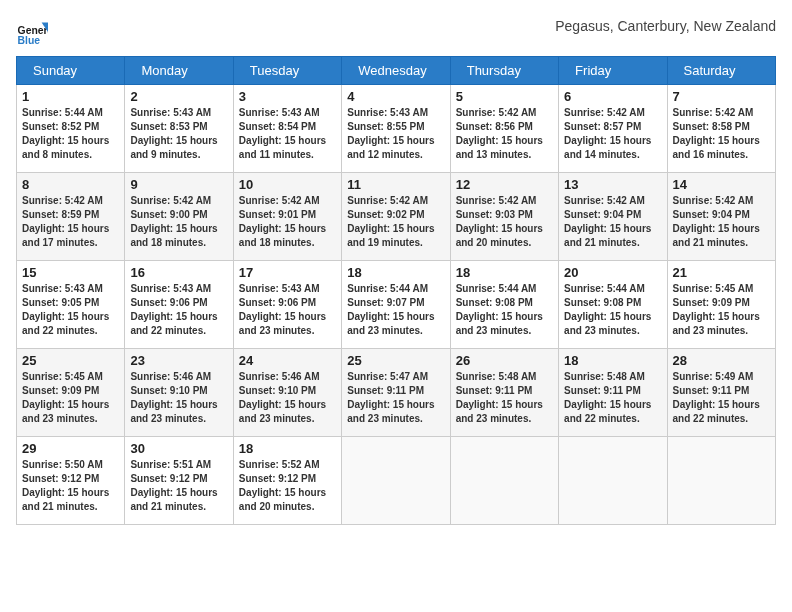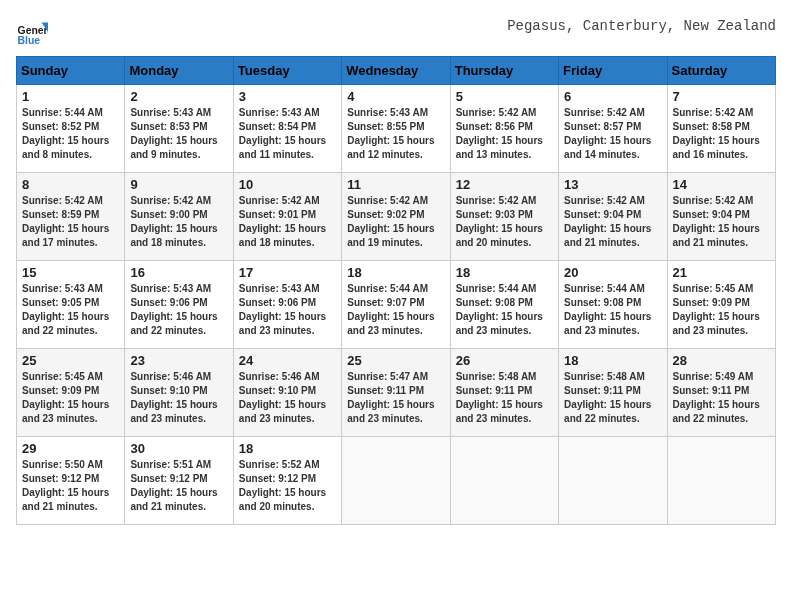--- a/index.html
+++ b/index.html
@@ -30,33 +30,32 @@
     }
     .month-title {
       font-size: 32px;
       font-weight: bold;
       color: #1a1a1a;
     }
     .location {
       font-size: 14px;
       color: #444;
       margin-top: 2px;
-      font-family: Liberation Mono, monospace;
     }
     .calendar {
       width: 100%;
       border-collapse: collapse;
       border: 1px solid #ccc;
     }
     .calendar th {
       background: #2a7cc7;
-      color: #000000;
+      color: #ffffff;
       font-size: 13px;
-      font-weight: bold;
-      padding: 6px 4px;
+      font-weight: normal;
+      padding: 6px 16px;
       text-align: left;
       border: 1px solid #1a6ab5;
     }
     .calendar td {
       vertical-align: top;
       padding: 4px 5px;
       border: 1px solid #ccc;
       width: calc(100% / 7);
       font-size: 10.5px;
       color: #222;

